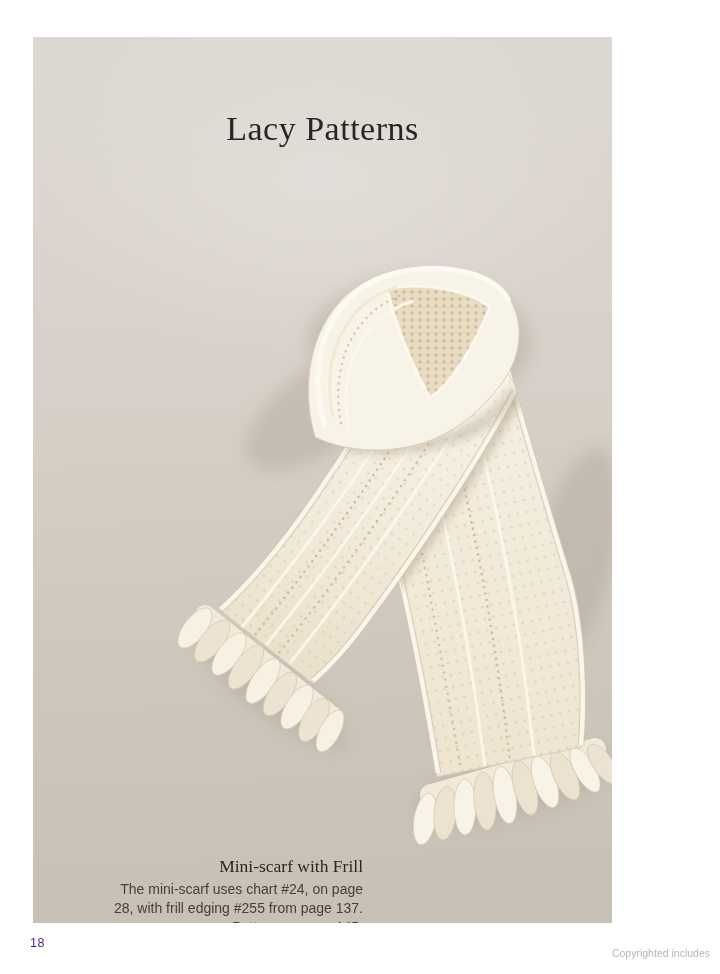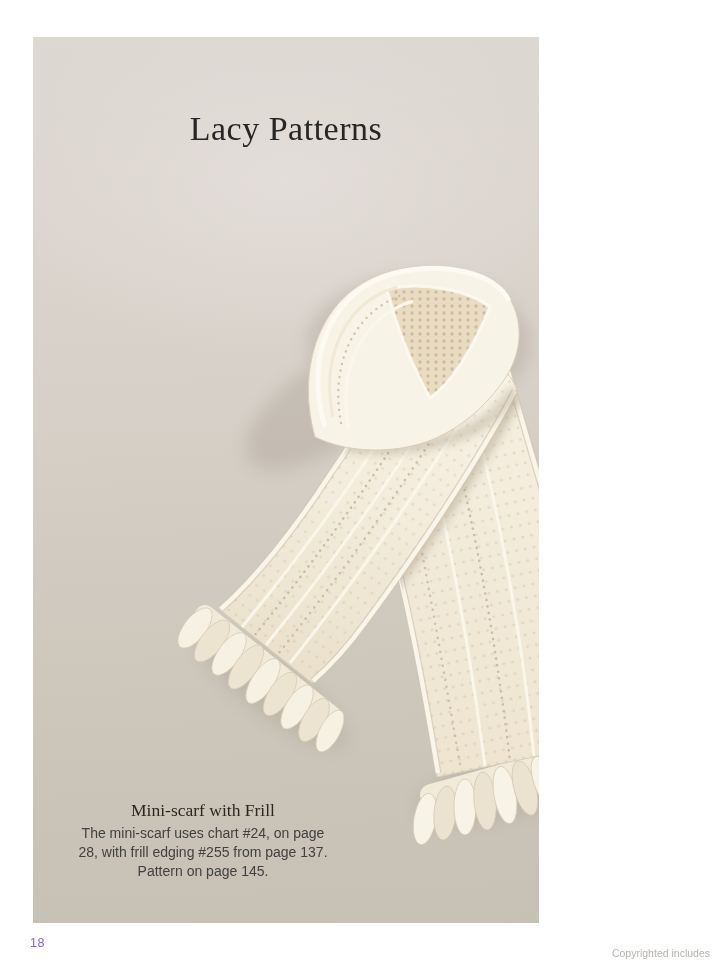--- a/index.html
+++ b/index.html
@@ -1,44 +1,44 @@
 <!DOCTYPE html>
 <html><head>
 <meta charset="utf-8">
 <style>
   html,body{margin:0;padding:0;}
   body{
     width:720px;height:974px;position:relative;background:#ffffff;
     font-family:"Liberation Sans",sans-serif;overflow:hidden;
   }
   .page{
-    position:absolute;left:33px;top:37px;width:506px;height:886px;overflow:hidden;
+    position:absolute;left:33px;top:37px;width:579px;height:886px;overflow:hidden;
     background:
       radial-gradient(ellipse 520px 300px at 50% 16%, rgba(228,222,218,.9) 0%, rgba(228,222,218,0) 60%),
       linear-gradient(178deg,#ded8d3 0%,#d8d1c9 38%,#cec7bc 70%,#c7c0b4 100%);
   }
   .photo-svg{position:absolute;left:0;top:0;width:637px;height:886px;}
   .title{
     position:absolute;top:72px;left:0;right:0;text-align:center;
     font-family:"Liberation Serif",serif;font-size:34px;line-height:40px;
     color:#262626;letter-spacing:.5px;
   }
   .intro{
     position:absolute;top:119px;left:0;right:0;text-align:center;
     font-size:14px;line-height:21px;color:#414141;letter-spacing:.15px;
     white-space:pre-line;
   }
-  .caption{position:absolute;left:10px;top:762px;width:320px;text-align:center;}
+  .caption{position:absolute;left:10px;top:818px;width:320px;text-align:right;}
   .caption-heading{
     font-family:"Liberation Serif",serif;font-size:17.5px;line-height:22px;color:#2c2620;
   }
   .caption-body{
     margin-top:3px;font-size:14px;line-height:19px;color:#414141;white-space:pre-line;
   }
-  .page-number{position:absolute;left:30px;top:936px;font-size:12.5px;color:#8b5cf6;letter-spacing:.5px;}
+  .page-number{position:absolute;left:30px;top:936px;font-size:12.5px;color:#4c1d95;letter-spacing:.5px;}
   .watermark{position:absolute;right:10px;top:947px;font-size:10.5px;color:#b8b4ae;}
 </style>
 </head>
 <body>
 
 <div class="page">
 
   <svg class="photo-svg" viewBox="0 0 637 886" aria-hidden="true">
     <defs>
       <filter id="b6" x="-40%" y="-40%" width="180%" height="180%">

